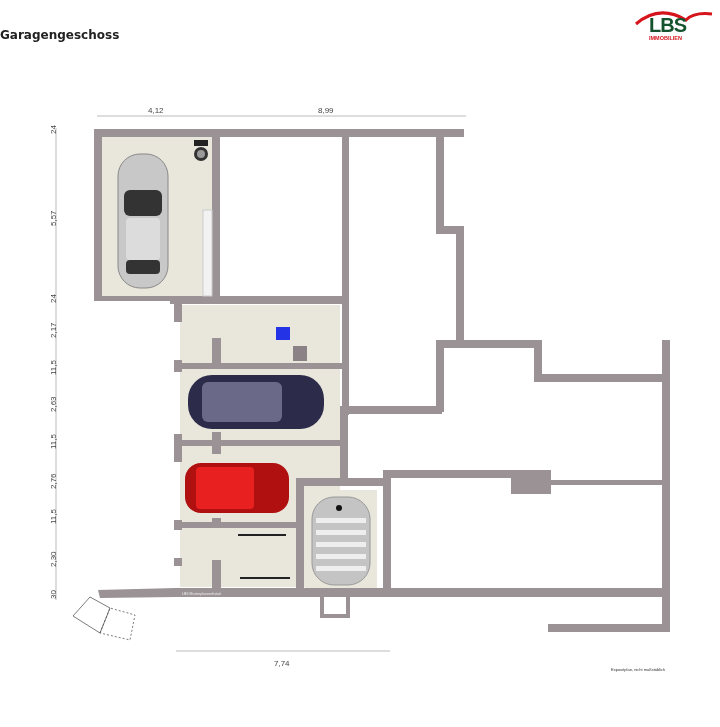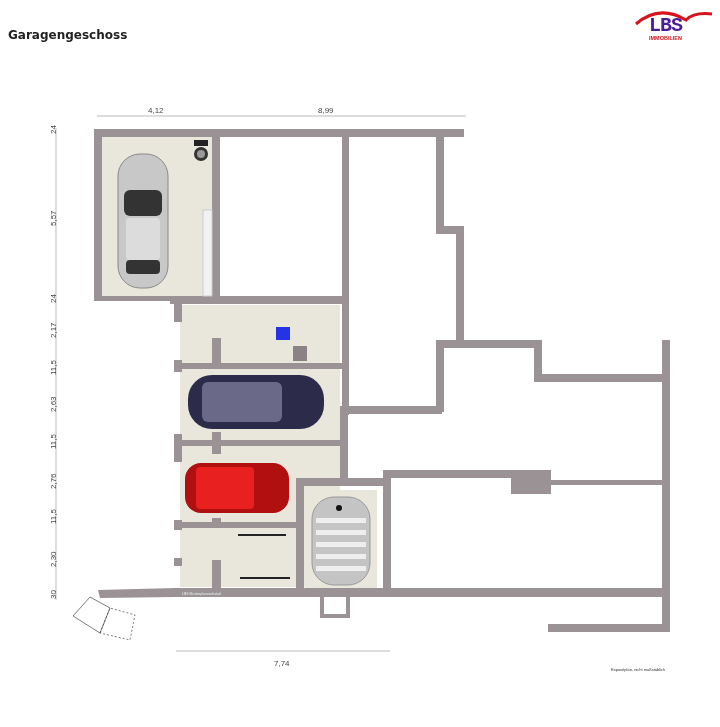--- a/index.html
+++ b/index.html
@@ -1,19 +1,19 @@
 <!DOCTYPE html>
 <html><head>
 <meta charset="utf-8">
 <style>
   html,body{margin:0;padding:0;background:#fff;}
   body{width:720px;height:727px;position:relative;overflow:hidden;font-family:"Liberation Sans",sans-serif;}
-  .title{position:absolute;left:8px;top:28px;font-size:12px;font-weight:bold;color:#222;font-family:"DejaVu Sans",sans-serif;}
+  .title{position:absolute;left:0;top:28px;font-size:12px;font-weight:bold;color:#222;font-family:"DejaVu Sans",sans-serif;}
   .logo{position:absolute;left:634px;top:6px;width:80px;height:40px;}
-  .logo-text{position:absolute;left:15px;top:8px;font-size:20px;font-weight:bold;color:#4c1d95;letter-spacing:-1px;font-family:Liberation Mono, monospace;}
+  .logo-text{position:absolute;left:15px;top:8px;font-size:20px;font-weight:bold;color:#14532d;letter-spacing:-1px;font-family:Liberation Sans, sans-serif;}
   .logo-sub{position:absolute;left:15px;top:29px;font-size:5.5px;font-weight:bold;color:#d6141c;}
   .plan{position:absolute;left:0;top:0;}
   .dim{font-size:8px;fill:#444;font-family:"Liberation Sans",sans-serif;}
   .note{position:absolute;left:611px;top:667px;font-size:4px;color:#333;}
   .stamp{position:absolute;left:182px;top:592px;font-size:3.5px;color:#eee;}
 </style>
 </head>
 <body>
 
 <div class="title">Garagengeschoss</div>

